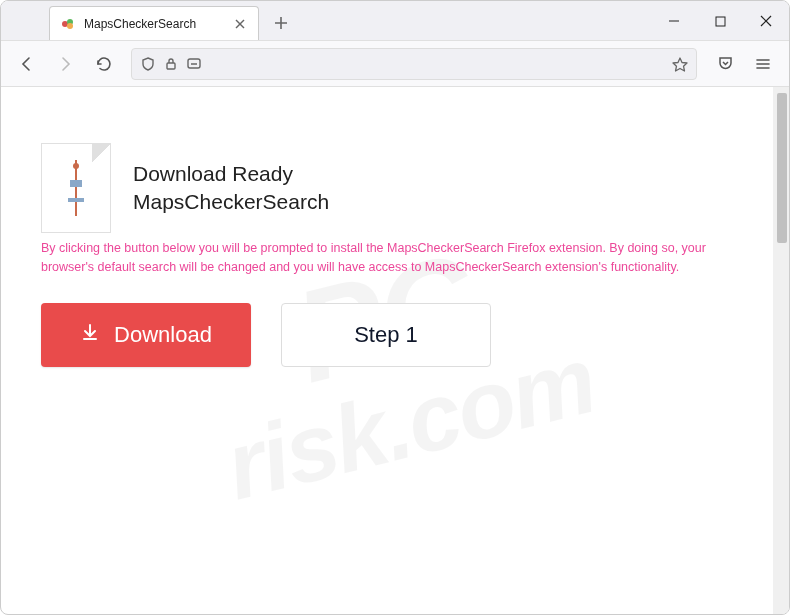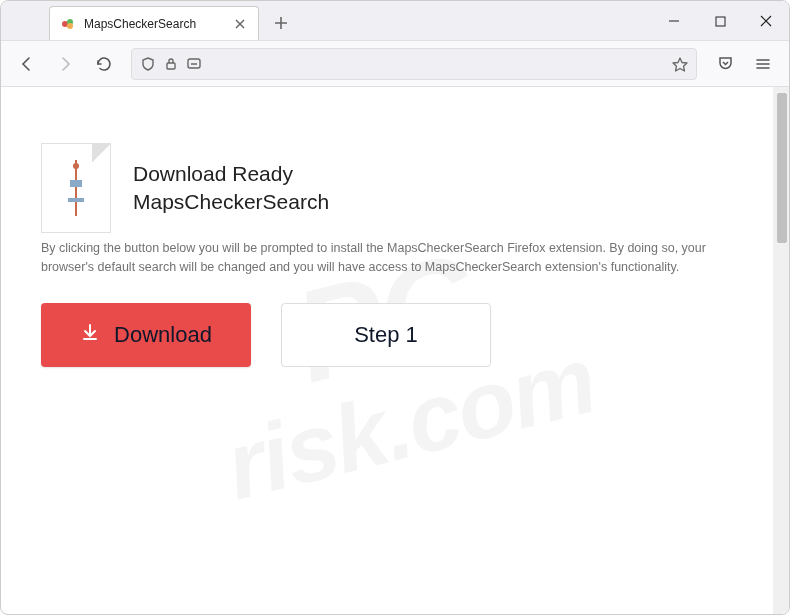--- a/index.html
+++ b/index.html
@@ -138,40 +138,40 @@
     content: "";
     position: absolute;
     top: 0; right: 0;
     width: 18px; height: 18px;
     background: linear-gradient(135deg, #e0e0e0 50%, #fff 50%);
   }
   .headings { line-height: 1.35; }
   .headings div { font-size: 21px; color: #222; }
   .desc {
     font-size: 12.5px;
-    color: #737373;
+    color: #ec4899;
     line-height: 1.5;
     margin-bottom: 26px;
     max-width: 680px;
   }
   .buttons {
     display: flex;
     gap: 30px;
   }
   .btn {
     width: 210px; height: 64px;
     border-radius: 4px;
     display: flex; align-items: center; justify-content: center;
     gap: 14px;
     font-size: 22px;
     cursor: pointer;
   }
   .btn-download {
     background: #e94b4b;
-    color: #0f172a;
+    color: #ffffff;
     box-shadow: 0 1px 2px rgba(0,0,0,0.1);
     justify-content: center;
   }
   .btn-step {
     background: #fff;
     color: #0f172a;
     border: 1px solid #ddd;
   }
   .watermark {
     position: absolute;

